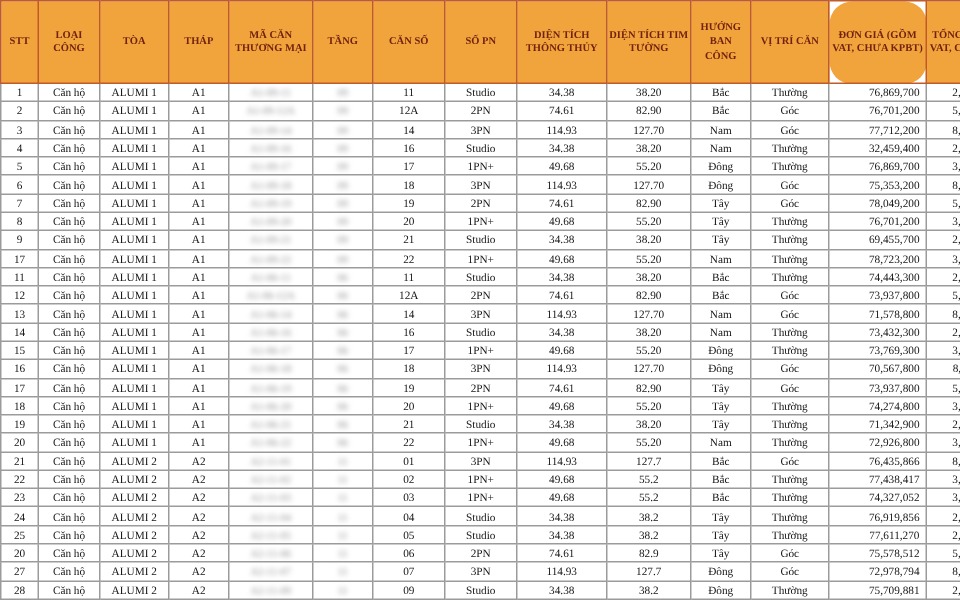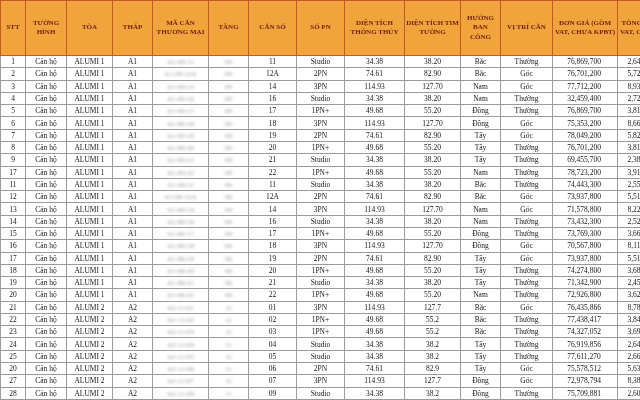--- a/index.html
+++ b/index.html
@@ -7,44 +7,44 @@
        font-family:"Liberation Serif","DejaVu Serif",serif;}
   .sheet{width:640px;height:400px;}
   table{border-collapse:collapse;table-layout:fixed;width:640px;height:400px;background:#fff;}
   thead tr{height:55px;}
   th{background:#F2A43C;color:#73220F;border:1px solid #C05A2B;
      font-size:7px;font-weight:bold;text-align:center;vertical-align:middle;
      padding:0 1px;line-height:1.35;}
   td{border:1px solid #9b9b9b;font-size:7.5px;color:#161616;
      text-align:center;vertical-align:middle;padding:0 2px;
      overflow:hidden;white-space:nowrap;}
-  td.right{padding-right:4px;}
+  td.right{text-align:right;padding-right:4px;}
   tbody tr{height:12px;}
   .blur{filter:blur(1.7px);color:#8f9094;display:inline-block;font-size:7px;}
 </style>
 </head>
 <body>
 
 <div class="sheet">
   <table>
     <thead>
       <tr id="header-row">
           <th style="width: 22px;">STT</th>
-          <th style="width: 38px;">TƯỜNG HÌNH</th>
+          <th style="width: 38px;">LOẠI CÔNG</th>
           <th style="width: 43px;">TÒA</th>
           <th style="width: 37px;">THÁP</th>
           <th style="width: 53px;">MÃ CĂN THƯƠNG MẠI</th>
           <th style="width: 37px;">TẦNG</th>
           <th style="width: 45px;">CĂN SỐ</th>
           <th style="width: 45px;">SỐ PN</th>
           <th style="width: 57px; margin-left: 20px;">DIỆN TÍCH THÔNG THỦY</th>
           <th style="width: 53px;">DIỆN TÍCH TIM TƯỜNG</th>
           <th style="width: 37px; margin-left: 24px;">HƯỚNG BAN CÔNG</th>
           <th style="width: 49px; text-align: center;">VỊ TRÍ CĂN</th>
-          <th style="width: 62px;">ĐƠN GIÁ (GỒM VAT, CHƯA KPBT)</th>
+          <th style="width: 62px; border-radius: 15px;">ĐƠN GIÁ (GỒM VAT, CHƯA KPBT)</th>
           <th style="width: 62px;">TỔNG GIÁ (GỒM VAT, CHƯA KPBT)</th>
         </tr>
     </thead>
     <tbody id="table-body">
         <tr>
           <td>1</td>
           <td>Căn hộ</td>
           <td>ALUMI 1</td>
           <td>A1</td>
           <td><span class="blur">A1-09-11</span></td>

